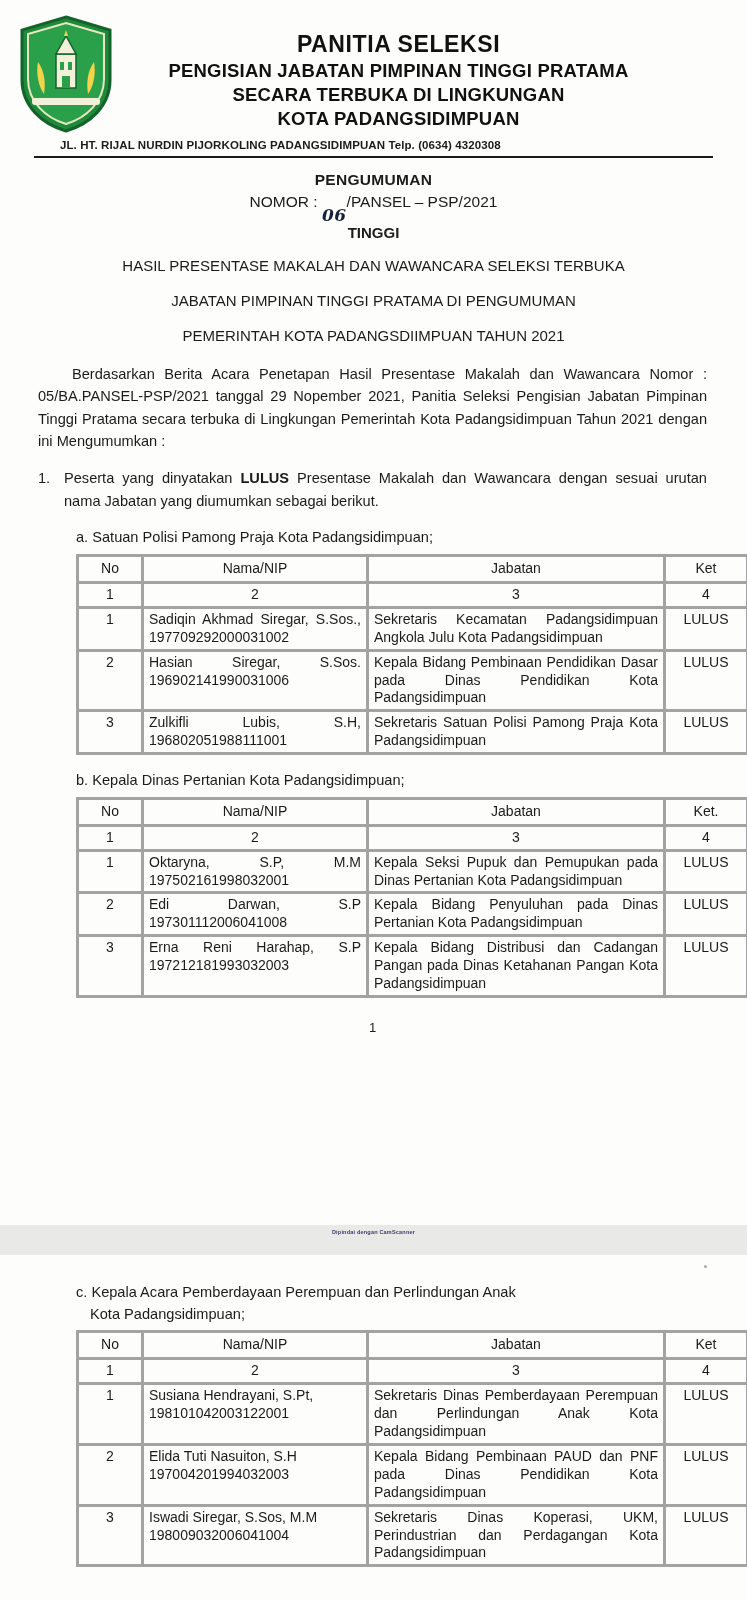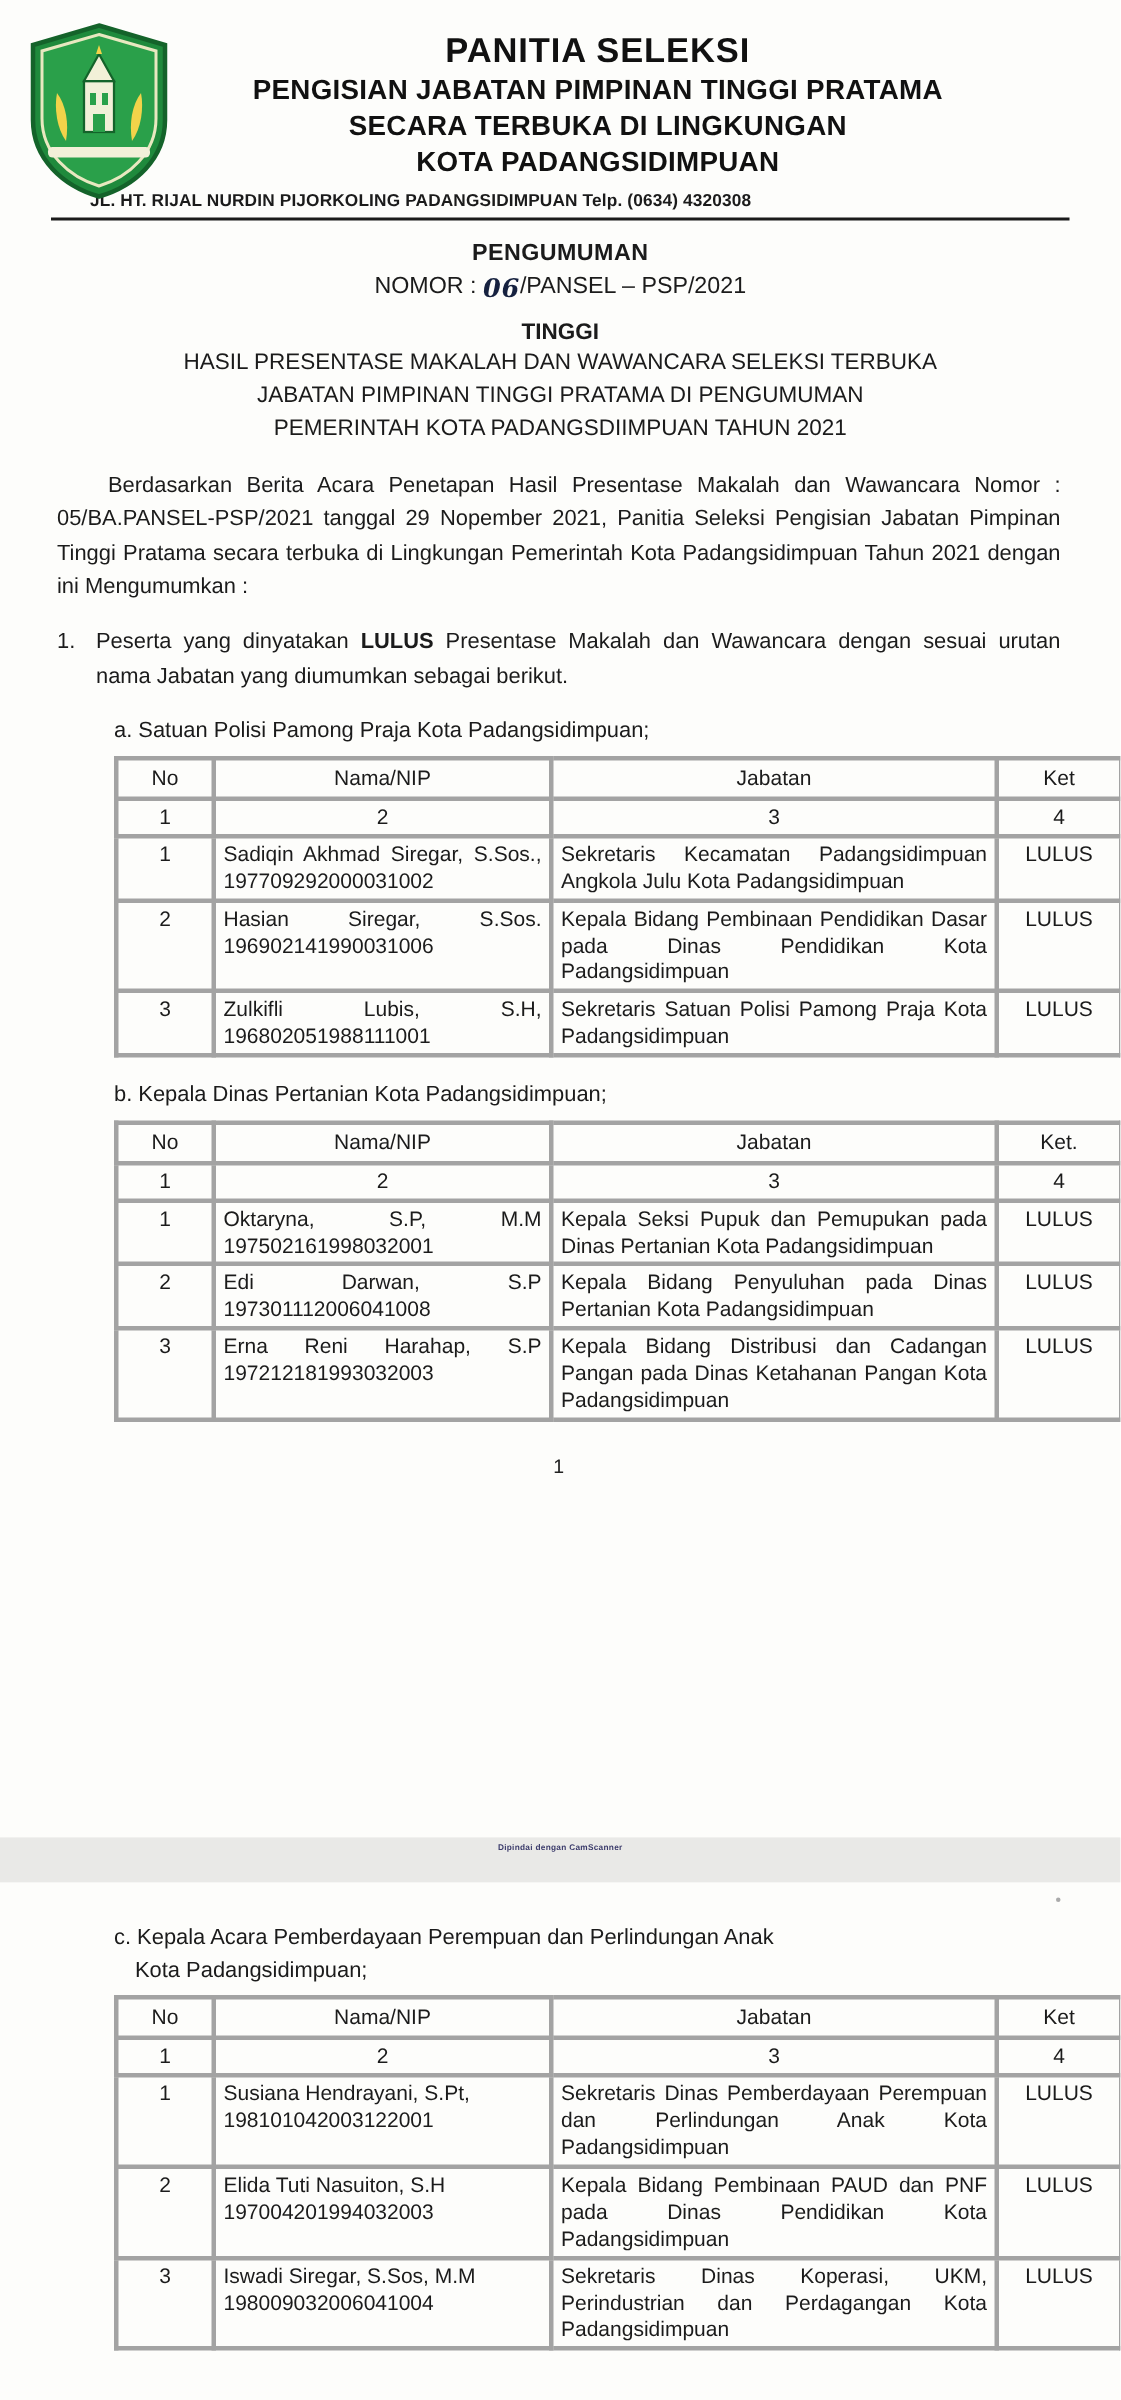--- a/index.html
+++ b/index.html
@@ -28,21 +28,21 @@
     background: #e9e9e7;
   }
   .page2 {
     height: 345px;
     background: #fdfdfb;
   }
 
   
   .header {
     position: relative;
-    padding-top: 19px;
+    padding-top: 30px;
     border-radius: 18px;
   }
   .logo {
     position: absolute;
     left: 18px;
     top: 14px;
     width: 96px;
     height: 120px;
   }
   .head-text {
@@ -91,31 +91,31 @@
     margin-top: 2px;
   }
   .handwritten {
     font-family: "DejaVu Serif", serif;
     font-style: italic;
     font-weight: bold;
     font-size: 17px;
     letter-spacing: 0.5px;
     color: #16213f;
     position: relative;
-    top: 3px;
+    top: 14px;
   }
   .tentang {
     font-weight: bold;
     font-size: 15px;
     margin-top: 13px;
   }
   .subject {
     font-size: 15px;
     line-height: 1.35;
-    margin-top: 2px;
+    margin-top: 15px;
   }
 
   
   .body-wrap {
     padding: 0 40px 0 38px;
   }
   p.para {
     font-size: 14.6px;
     line-height: 1.55;
     text-align: justify;

